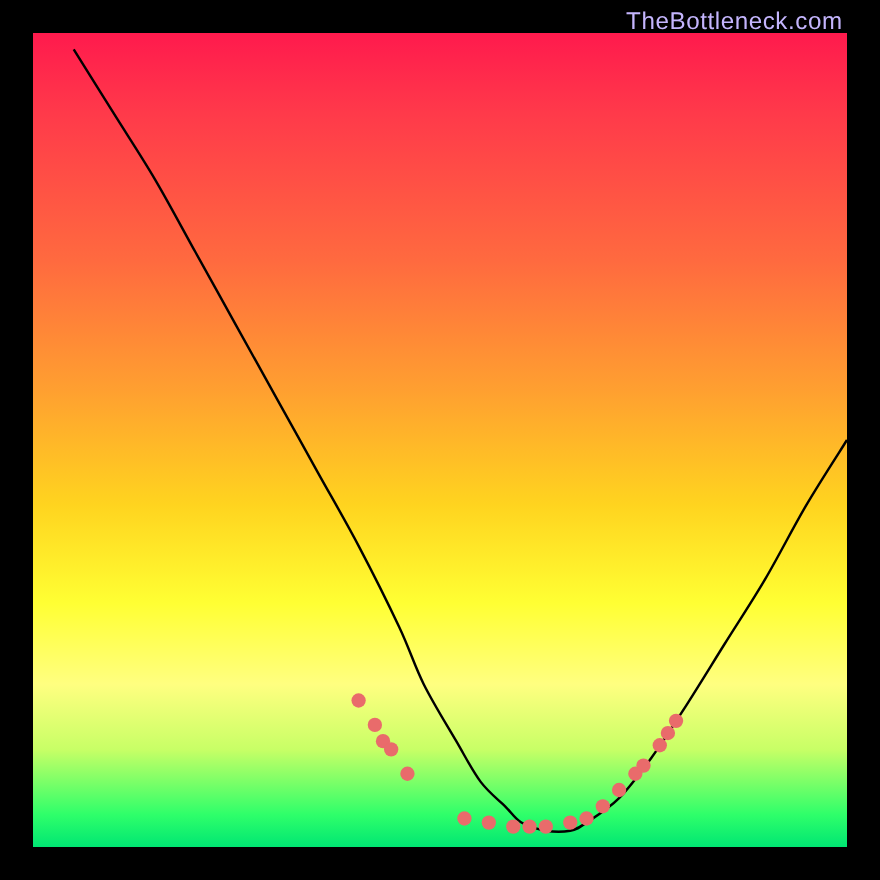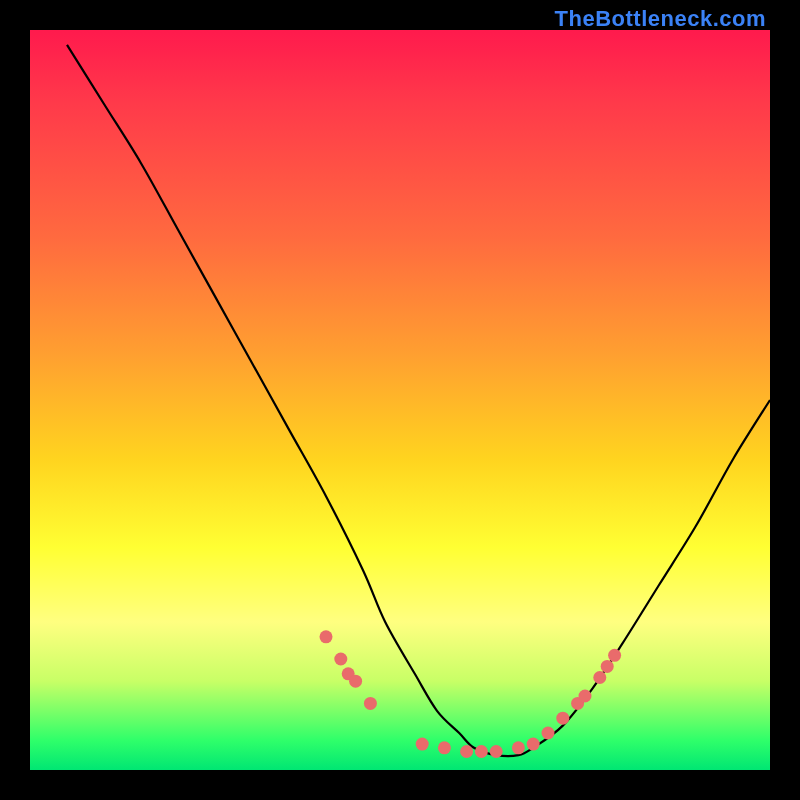--- a/index.html
+++ b/index.html
@@ -33,23 +33,23 @@
       #ffff33 70%,
       #ffff80 80%,
       #c8ff66 88%,
       #2fff6a 96%,
       #00e673 100%);
   }
   .watermark {
     position: absolute;
     top: 6px;
     right: 34px;
-    color: #3b82f6;
+    color: #c4b5fd;
     font-size: 22px;
-    font-weight: 700;
+    font-weight: 400;
     letter-spacing: 0.5px;
   }
   svg.curve {
     position: absolute;
     left: 0;
     top: 0;
     width: 740px;
     height: 740px;
     overflow: visible;
   }

